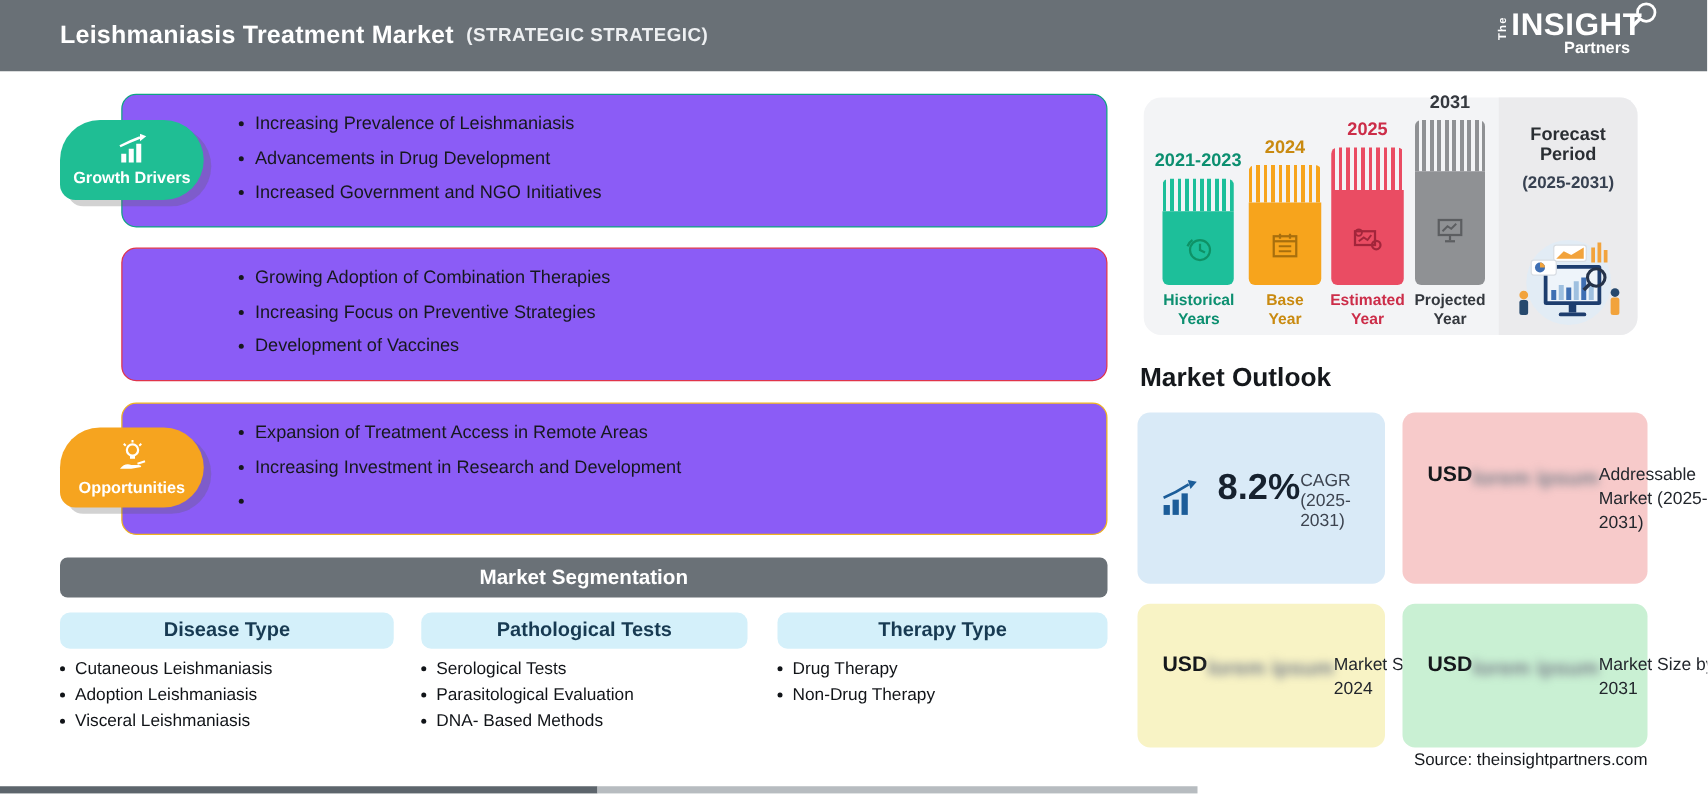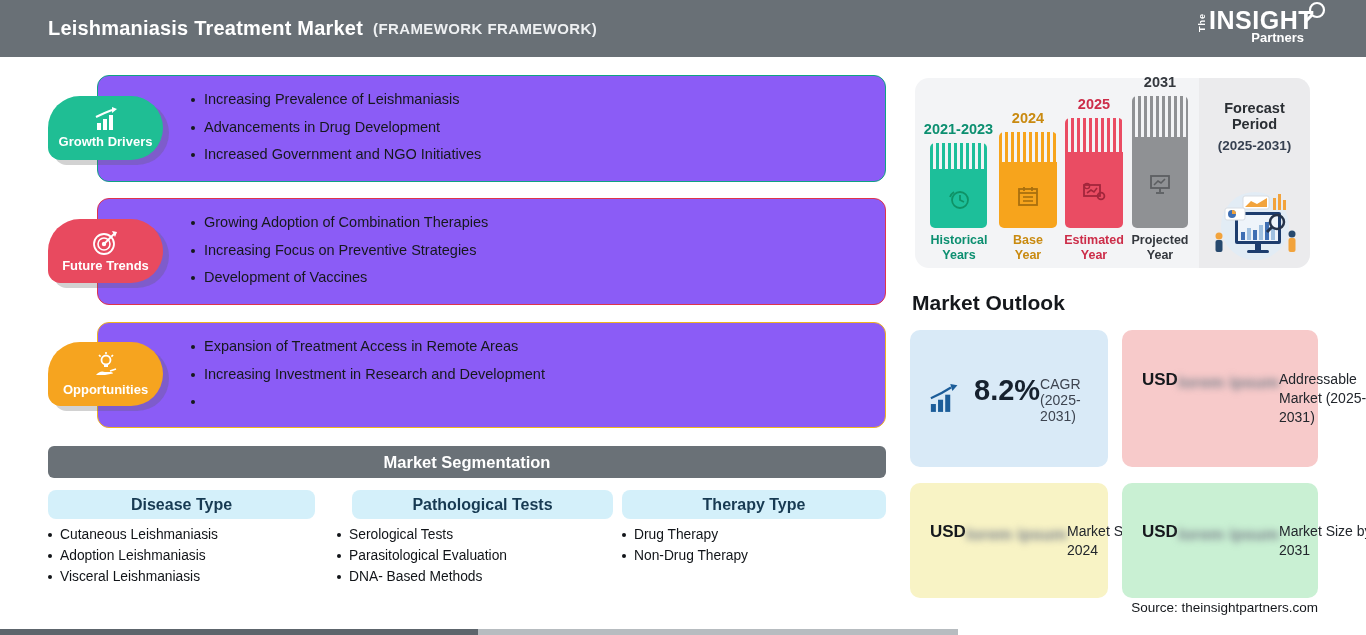--- a/index.html
+++ b/index.html
@@ -64,21 +64,21 @@
   
   .strip { position:absolute; top:629px; height:6px; }
 </style>
 </head>
 <body>
 
 <div id="stage">
 
   <div class="hdr">
     <span class="hdr-title">Leishmaniasis Treatment Market</span>
-    <span class="hdr-sub">(FRAMEWORK FRAMEWORK)</span>
+    <span class="hdr-sub">(STRATEGIC STRATEGIC)</span>
     <div class="logo">
       <div class="logo-row">
         <span class="logo-the">The</span>
         <span class="logo-insight">INSIGHT</span>
         <svg class="logo-lens" width="26" height="26" viewBox="0 0 26 26">
           <circle cx="15" cy="10" r="7" fill="none" stroke="#fff" stroke-width="2.2"></circle>
           <line x1="10" y1="15" x2="4" y2="21" stroke="#fff" stroke-width="3"></line>
         </svg>
       </div>
       <div class="logo-partners">Partners</div>
@@ -102,30 +102,20 @@
     </svg>
     <span class="pill-label">Growth Drivers</span>
   </div>
 
   <div class="sec" style="top:198px;height:107px;border:1.6px solid #e0344b;">
     <ul>
       <li><span class="dot"></span><span>Growing Adoption of Combination Therapies</span></li>
       <li><span class="dot"></span><span>Increasing Focus on Preventive Strategies</span></li>
       <li><span class="dot"></span><span>Development of Vaccines</span></li>
     </ul>
-  </div>
-  <div class="pill" style="top:219px;background:#e84a5f;">
-    <svg width="30" height="28" viewBox="0 0 30 28">
-      <circle cx="13" cy="15" r="10" fill="none" stroke="#fff" stroke-width="1.8"></circle>
-      <circle cx="13" cy="15" r="6" fill="none" stroke="#fff" stroke-width="1.6"></circle>
-      <circle cx="13" cy="15" r="2.2" fill="#fff"></circle>
-      <line x1="13" y1="15" x2="23" y2="5" stroke="#fff" stroke-width="1.8"></line>
-      <path d="M21 2 L26 3 L24 8 Z" fill="#fff"></path>
-    </svg>
-    <span class="pill-label">Future Trends</span>
   </div>
 
   <div class="sec" style="top:322px;height:106px;border:1.6px solid #f0b41f;">
     <ul>
       <li><span class="dot"></span><span>Expansion of Treatment Access in Remote Areas</span></li>
       <li><span class="dot"></span><span>Increasing Investment in Research and Development</span></li>
       <li><span class="dot"></span></li>
     </ul>
   </div>
   <div class="pill" style="top:342px;background:#f6a41f;">
@@ -141,21 +131,21 @@
     <span class="pill-label">Opportunities</span>
   </div>
 
   <div class="seg-bar">
     <span>Market Segmentation</span>
   </div>
 
   <div class="col-hdr" style="left:48px;width:267px;">
     <span>Disease Type</span>
   </div>
-  <div class="col-hdr" style="left:337px;width:261px;margin-left:15px;">
+  <div class="col-hdr" style="left:337px;width:261px;">
     <span>Pathological Tests</span>
   </div>
   <div class="col-hdr" style="left:622px;width:264px;">
     <span>Therapy Type</span>
   </div>
 
   <ul class="col-list" style="left:48px;">
     <li><span class="dot"></span><span>Cutaneous Leishmaniasis</span></li>
     <li><span class="dot"></span><span>Adoption Leishmaniasis</span></li>
     <li><span class="dot"></span><span>Visceral Leishmaniasis</span></li>

